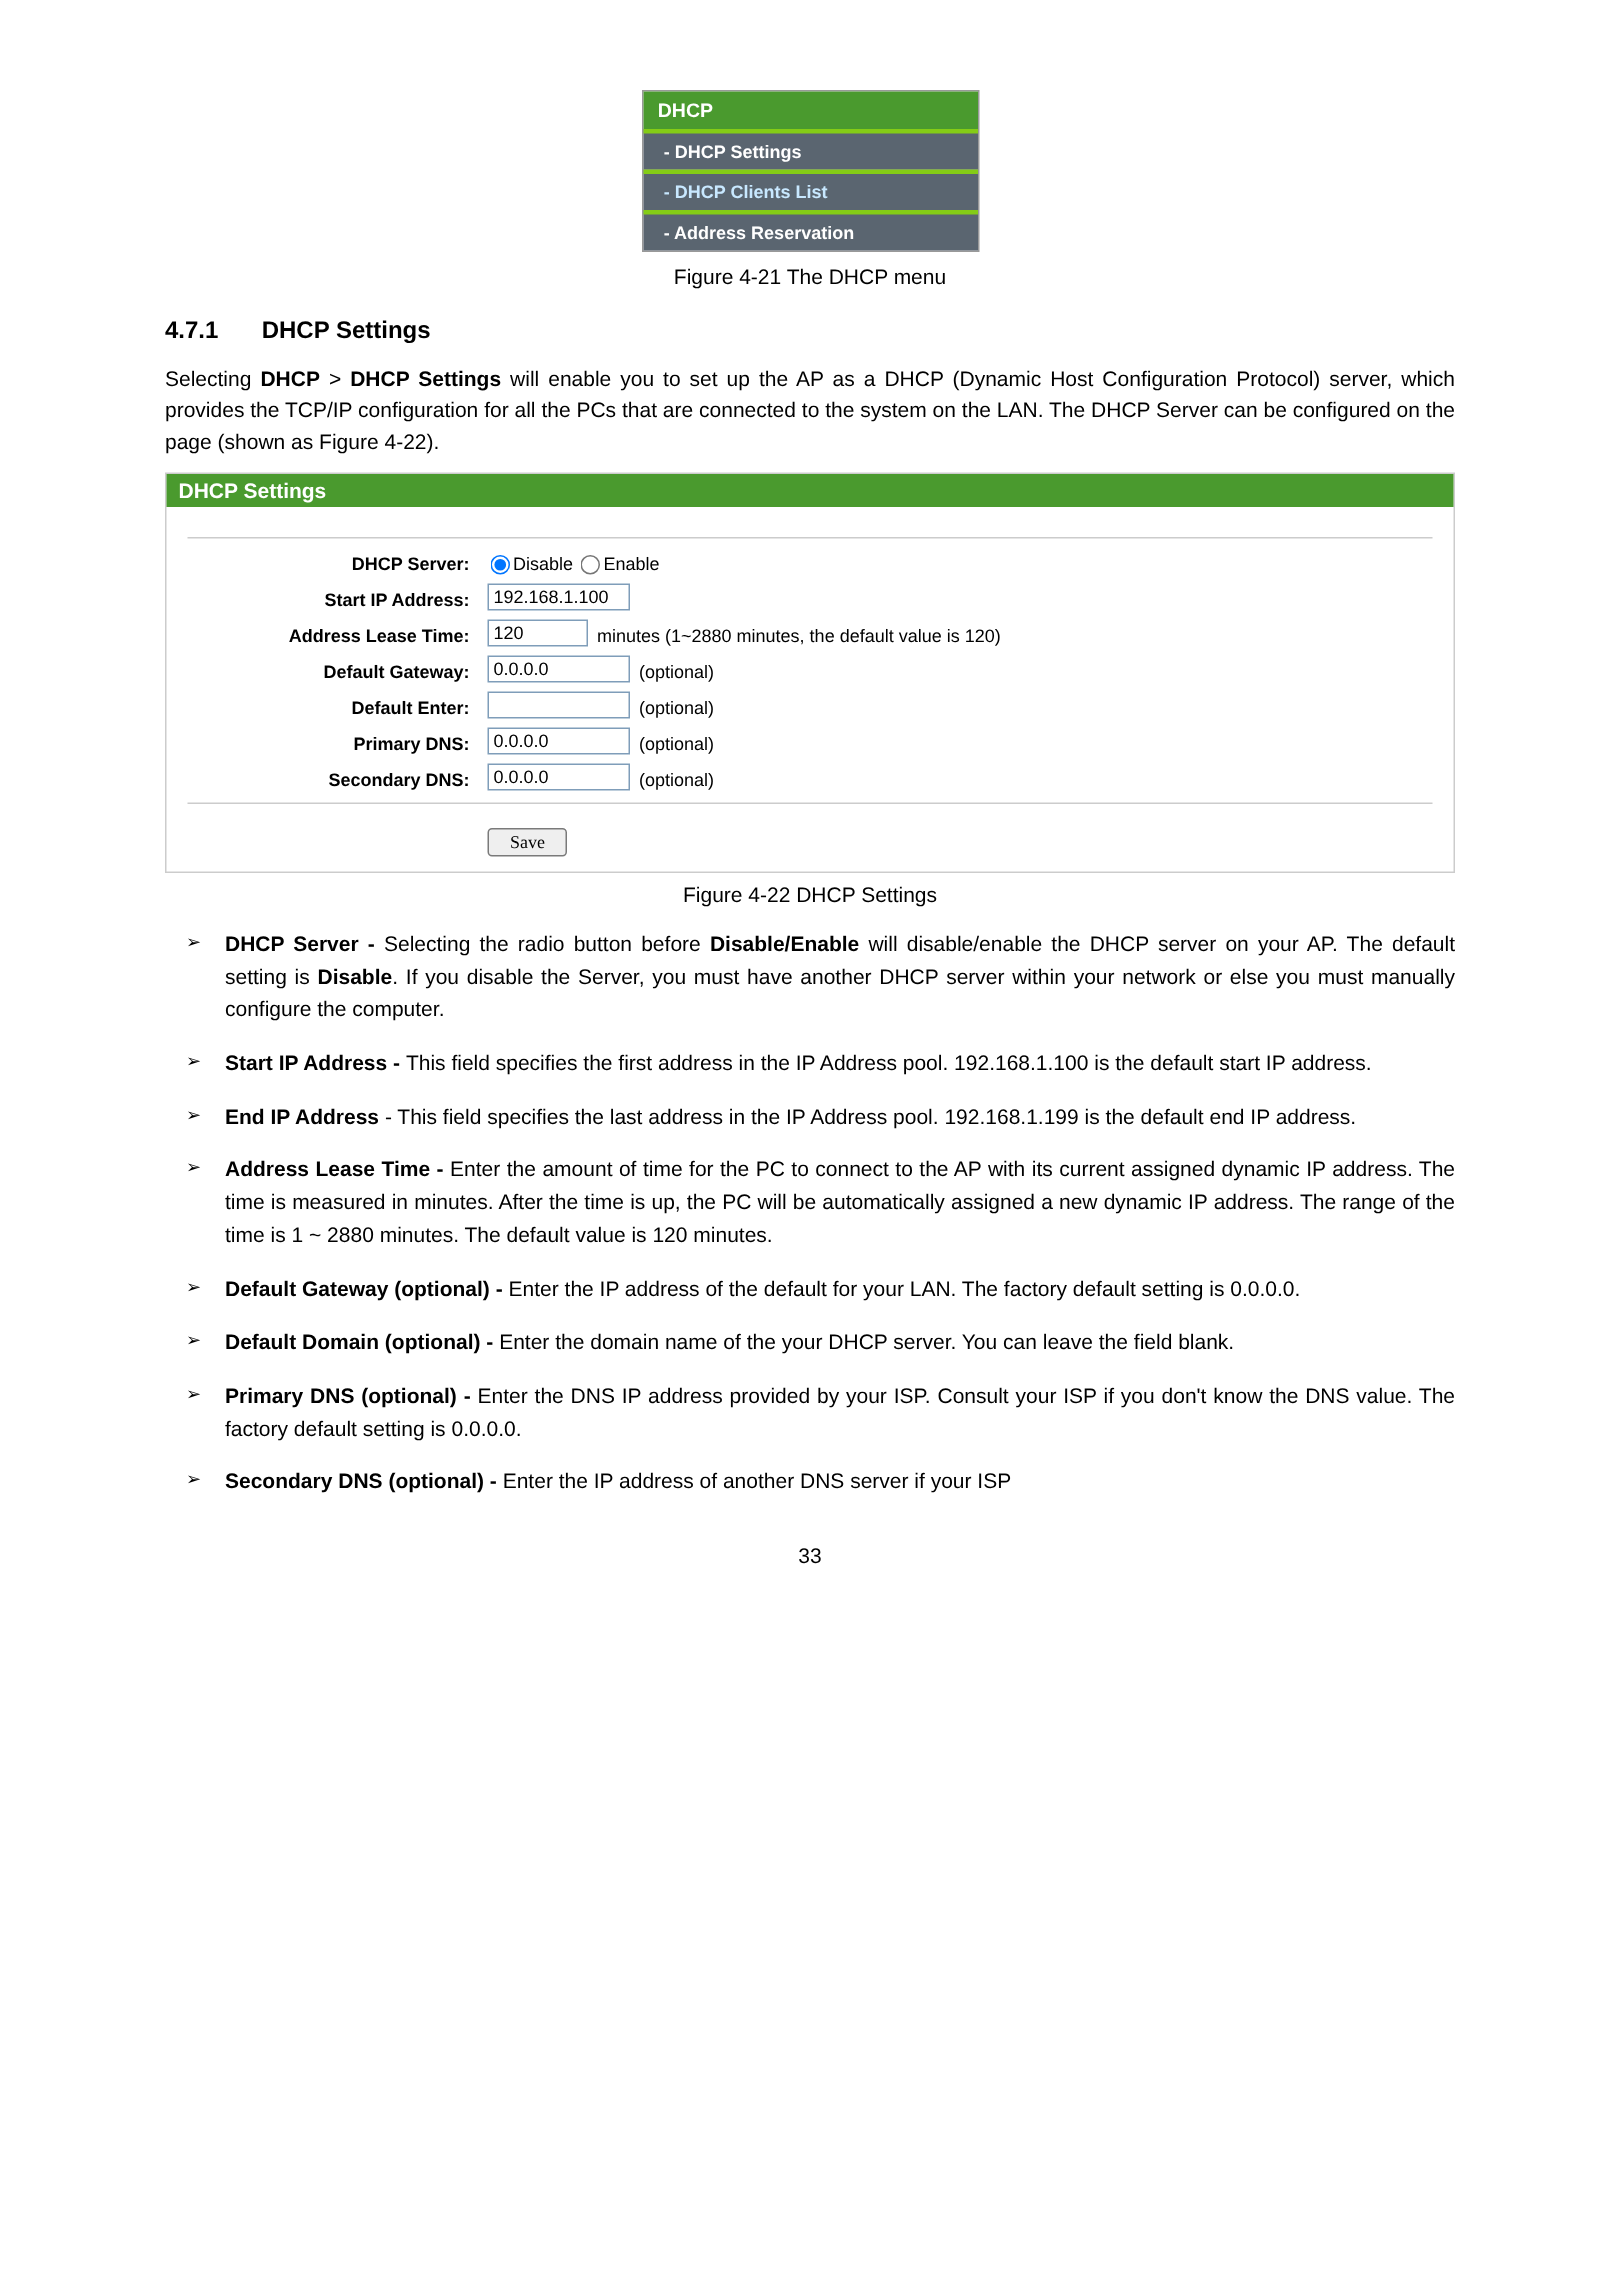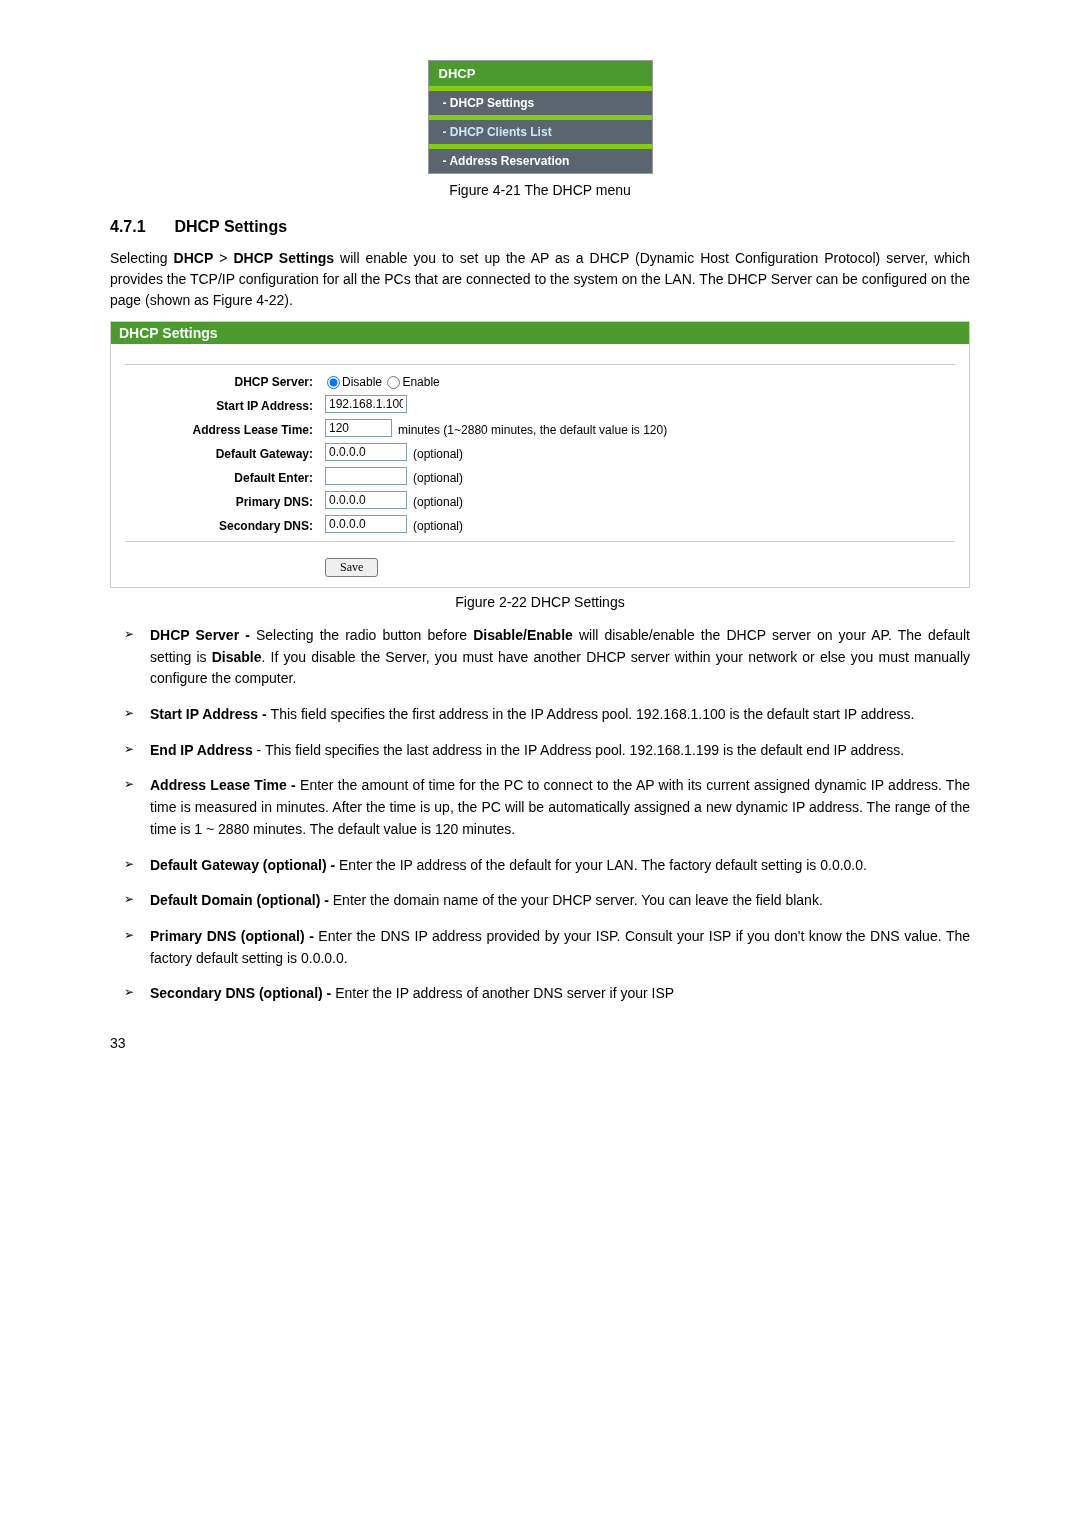--- a/index.html
+++ b/index.html
@@ -22,21 +22,21 @@
       color: #fff;
       font-weight: bold;
       padding: 5px 10px;
       font-size: 13px;
     }
     .menu-item {
       background: #5a6570;
       color: #c8e8ff;
       font-weight: bold;
       padding: 5px 14px;
-      border-top: 5px solid #84cc16;
+      border-top: 3px solid #84cc16;
       font-size: 12px;
     }
     .menu-item.hover { color: #fff; }
     .figure-caption {
       text-align: center;
       font-size: 14px;
       margin: 5px 0 15px 0;
     }
     .section-heading {
       font-weight: bold;
@@ -75,21 +75,21 @@
       font-weight: bold;
       padding-right: 12px;
     }
     .form-input {
       width: 95px;
       border: 1px solid #7f9db9;
       padding: 1px 3px;
       font-size: 12px;
       font-family: Arial, sans-serif;
     }
-    .form-input.ip { width: 82px; }
+    .form-input.ip { width: 95px; }
     .form-input.lease { width: 67px; }
     .form-hint { margin-left: 6px; font-size: 12px; }
     .form-radio { margin-left: 2px; margin-right: 2px; vertical-align: middle; }
     .form-hr { border: none; border-top: 1px solid #ccc; margin: 8px 0 10px 0; }
     .save-row { padding: 0 14px 10px 214px; }
     .save-btn {
       padding: 1px 14px;
       font-size: 12px;
       border: 1px solid #7a7a7a;
       background: #efefef;
@@ -105,20 +105,21 @@
       line-height: 1.55;
     }
     ul.bullets > li::before {
       content: "➢";
       position: absolute;
       left: 14px;
       top: 0;
       font-size: 12px;
     }
     .page-num {
+      text-align: center;
       margin-top: 30px;
       font-size: 14px;
     }
     b { font-weight: bold; }
   </style>
 </head>
 <body>
 
 <div class="menu-img">
   <div class="menu-header">DHCP</div>
@@ -176,21 +177,21 @@
       <input class="form-input ip" value="0.0.0.0" style="">
       <span class="form-hint">(optional)</span>
     </div>
     <hr class="form-hr">
   </div>
   <div class="save-row">
     <button class="save-btn">Save</button>
   </div>
 </div>
 
-<div class="figure-caption">Figure 2-22 DHCP Settings</div>
+<div class="figure-caption">Figure 4-22 DHCP Settings</div>
 
 <ul class="bullets">
   <li>
     <b>DHCP Server - </b><span>Selecting the radio button before </span><b>Disable/Enable</b><span> will disable/enable the DHCP server on your AP. The default setting is </span><b>Disable</b><span>. If you disable the Server, you must have another DHCP server within your network or else you must manually configure the computer.</span>
   </li>
   <li>
     <b>Start IP Address - </b><span>This field specifies the first address in the IP Address pool. 192.168.1.100 is the default start IP address.</span>
   </li>
   <li>
     <b>End IP Address</b><span> - This field specifies the last address in the IP Address pool. 192.168.1.199 is the default end IP address.</span>

